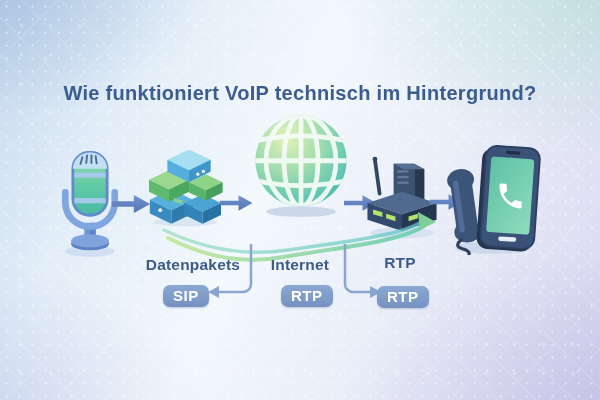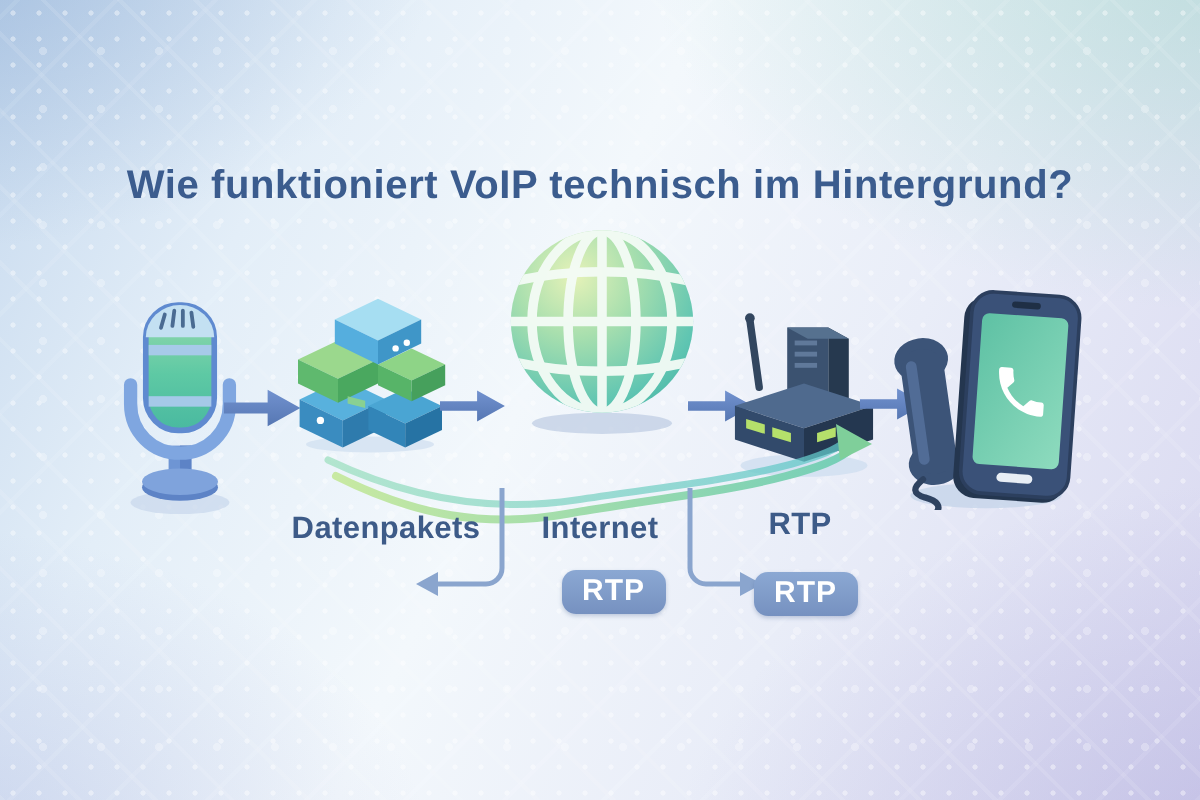--- a/index.html
+++ b/index.html
@@ -219,15 +219,16 @@
     <svg viewBox="0 0 46 58" width="46" height="58">
       <path d="M7 0 V40 a8 8 0 0 0 8 8 H32" stroke="#8aa5ce" stroke-width="2.5" fill="none"></path>
       <polygon points="32,42 43,48 32,54" fill="#8aa5ce"></polygon>
     </svg>
   </div>
 
   <div class="node-label" style="left:225px;top:256px">Internet</div>
   <div class="node-label" style="left:118px;top:256px">Datenpakets</div>
   <div class="node-label" style="left:325px;top:254px">RTP</div>
 
+  <div class="badge" style="left:163px;top:285px">SIP</div>
   <div class="badge" style="left:281px;top:285px">RTP</div>
   <div class="badge" style="left:377px;top:286px">RTP</div>
 </div>
 
 </body></html>

